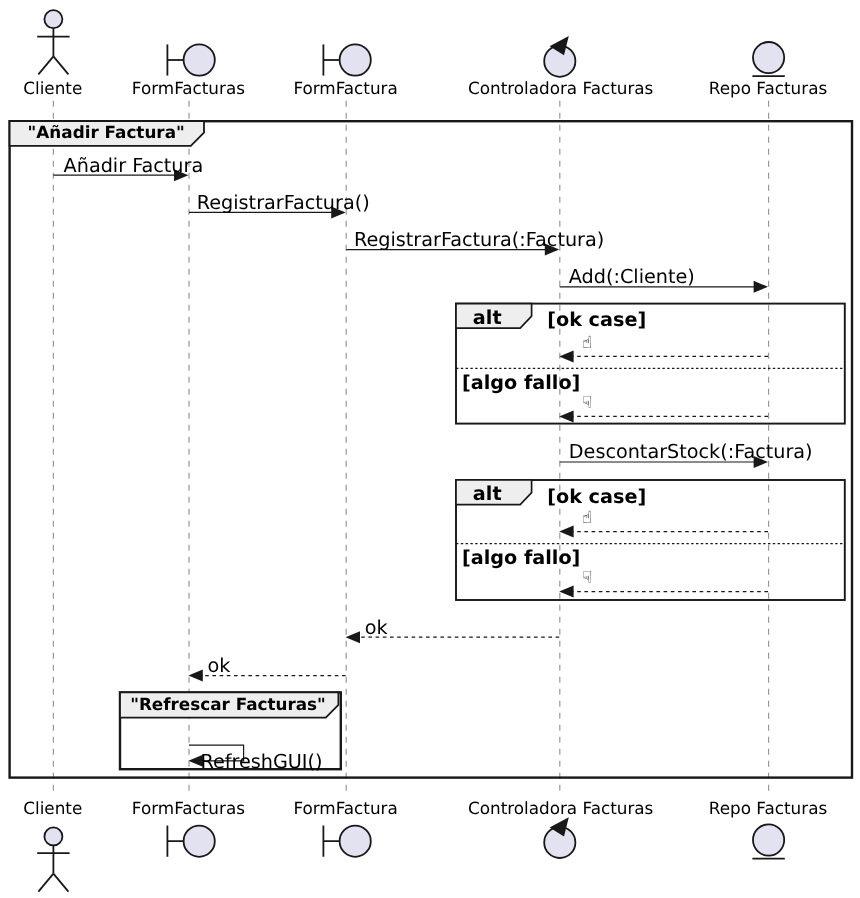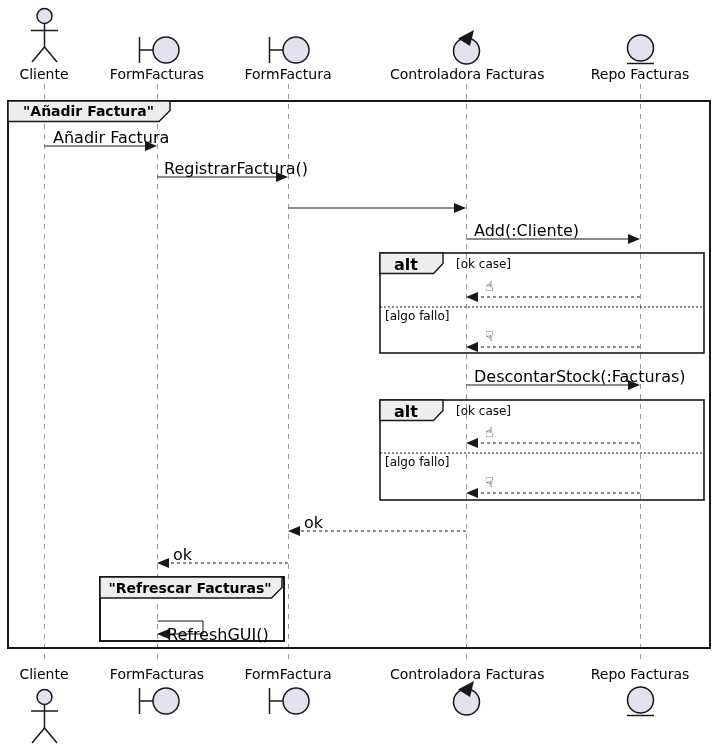--- a/index.html
+++ b/index.html
@@ -9,21 +9,21 @@
     background:#ffffff;
     font-family:"DejaVu Sans","Liberation Sans",sans-serif;
     color:#000;
     overflow:hidden;
   }
   svg{position:absolute;left:0;top:0;}
   .txt{position:absolute;white-space:nowrap;line-height:1.15;}
   .plabel{font-size:14px;text-align:center;}
   .msg{font-size:16px;}
   .ftitle{font-size:14px;font-weight:bold;}
-  .guard{font-size:12px;font-weight:normal;}
+  .guard{font-size:16px;font-weight:bold;}
   .op{font-size:16px;font-weight:bold;text-align:center;}
   .thumb{font-size:14px;}
 </style>
 </head>
 <body>
 
 <div id="canvas">
 
   <svg width="717" height="748" viewBox="0 0 717 748">
 
@@ -172,22 +172,23 @@
   <div class="txt plabel" style="left:-6px;top:66px;width:100px;">Cliente</div>
   <div class="txt plabel" style="left:107px;top:66px;width:100px;">FormFacturas</div>
   <div class="txt plabel" style="left:238px;top:66px;width:100px;">FormFactura</div>
   <div class="txt plabel" style="left:390px;top:66px;width:152px;">Controladora Facturas</div>
   <div class="txt plabel" style="left:575px;top:66px;width:130px;">Repo Facturas</div>
 
   <div class="txt ftitle" style="left:23px;top:103px;">"Añadir Factura"</div>
 
   <div class="txt msg" style="left:53px;top:129px;">Añadir Factura</div>
   <div class="txt msg" style="left:164px;top:160px;">RegistrarFactura()</div>
+  <div class="txt msg" style="left:295px;top:191px;">RegistrarFactura(:Factura)</div>
   <div class="txt msg" style="left:474px;top:222px;">Add(:Cliente)</div>
-  <div class="txt msg" style="left:474px;top:368px;">DescontarStock(:Facturas)</div>
+  <div class="txt msg" style="left:474px;top:368px;">DescontarStock(:Factura)</div>
   <div class="txt msg" style="left:304px;top:514px;">ok</div>
   <div class="txt msg" style="left:173px;top:546px;">ok</div>
 
   <div class="txt op" style="left:381px;top:256px;width:50px;">alt</div>
   <div class="txt guard" style="left:456px;top:258px;">[ok case]</div>
   <div class="txt thumb" style="left:485px;top:278px;">☝</div>
   <div class="txt guard" style="left:385px;top:310px;">[algo fallo]</div>
   <div class="txt thumb" style="left:485px;top:328px;">☟</div>
 
   <div class="txt op" style="left:381px;top:403px;width:50px;">alt</div>

